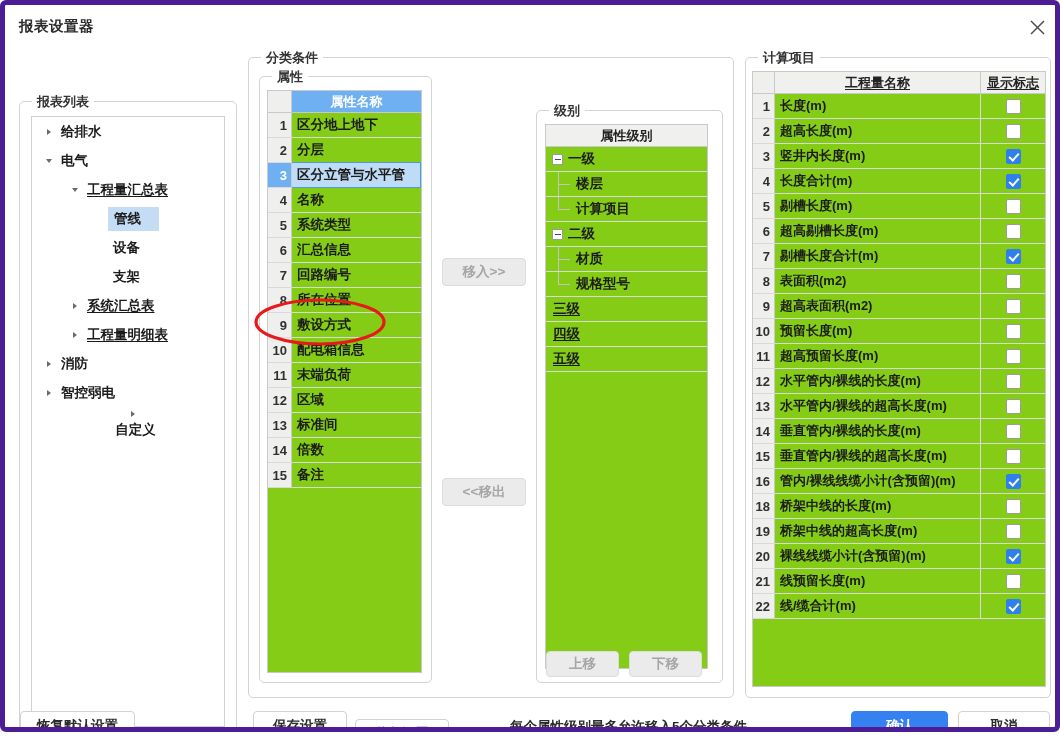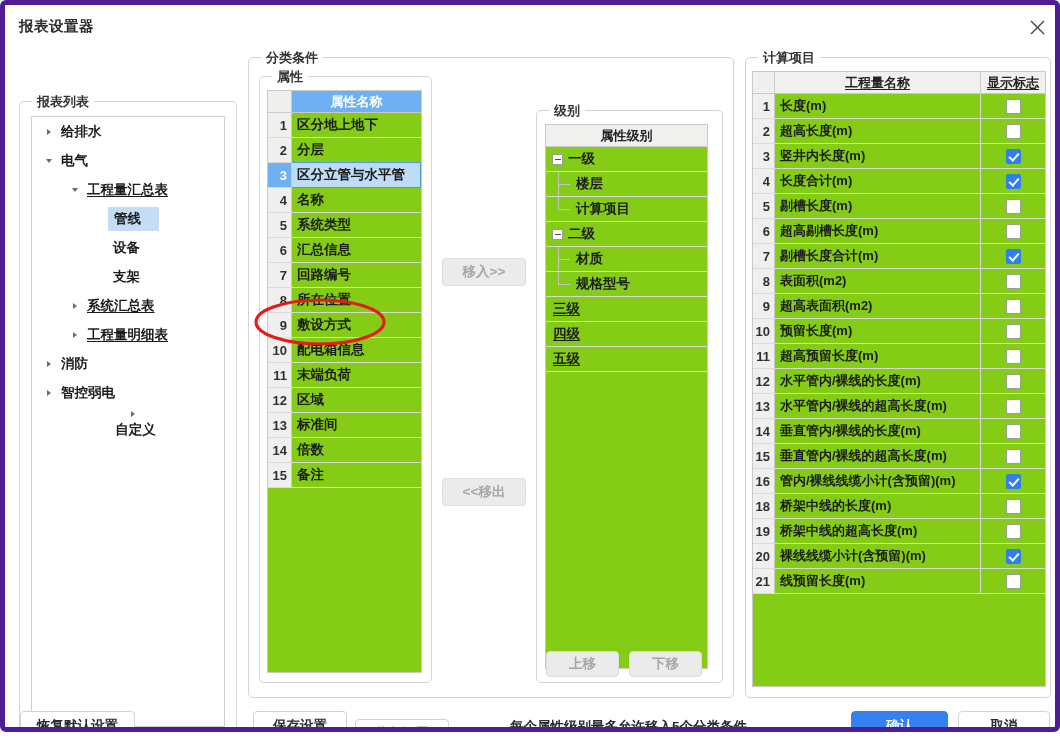--- a/index.html
+++ b/index.html
@@ -706,20 +706,27 @@
               <div class="cb checked"></div>
             </div>
           </div>
           <div class="grow">
             <div class="gcell-idx">21</div>
             <div class="gcell-txt">线预留长度(m)</div>
             <div class="gcell-chk">
               <div class="cb"></div>
             </div>
           </div>
+          <div class="grow">
+            <div class="gcell-idx">22</div>
+            <div class="gcell-txt">线/缆合计(m)</div>
+            <div class="gcell-chk">
+              <div class="cb checked"></div>
+            </div>
+          </div>
         </div>
     </div>
   </div>
 
   <div id="bottombar">
     <div class="btn" id="btn-restore">恢复默认设置</div>
     <div class="btn" id="btn-save">保存设置</div>
     <div class="btn" id="btn-load">载入设置</div>
     <div id="hint-text">每个属性级别最多允许移入5个分类条件</div>
     <div class="btn primary" id="btn-ok">确认</div>

